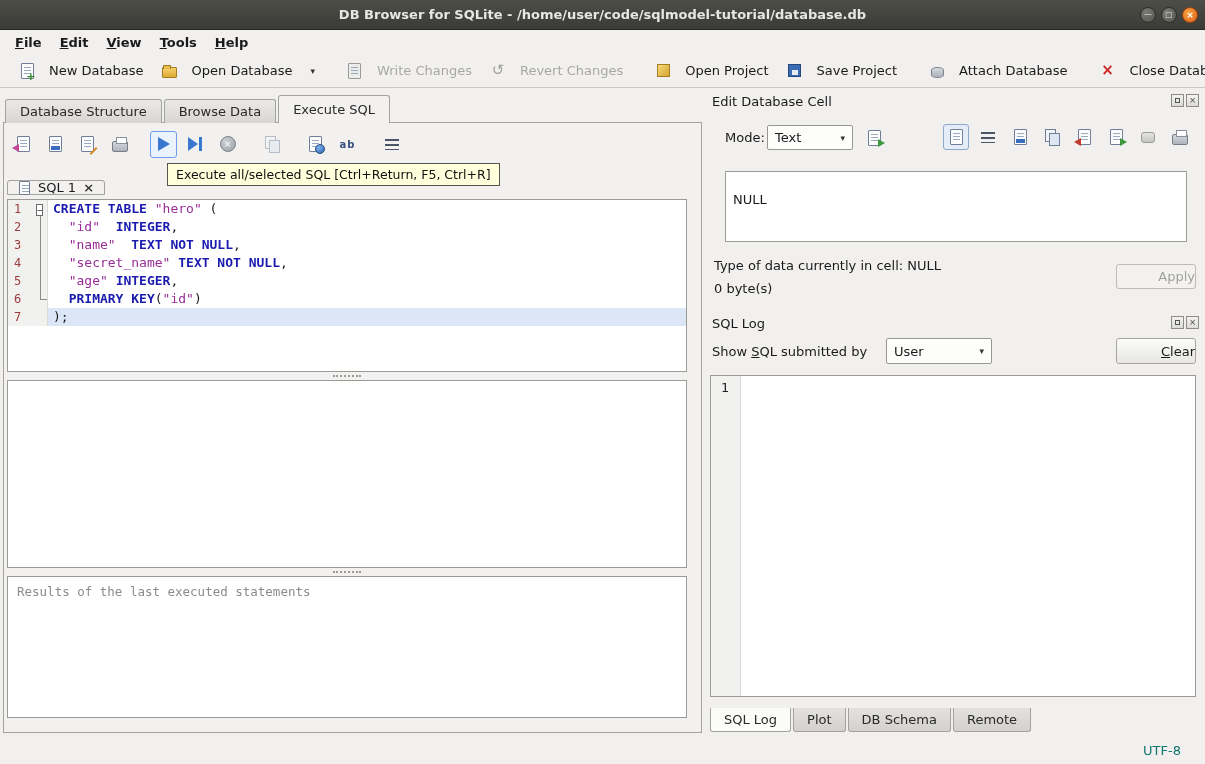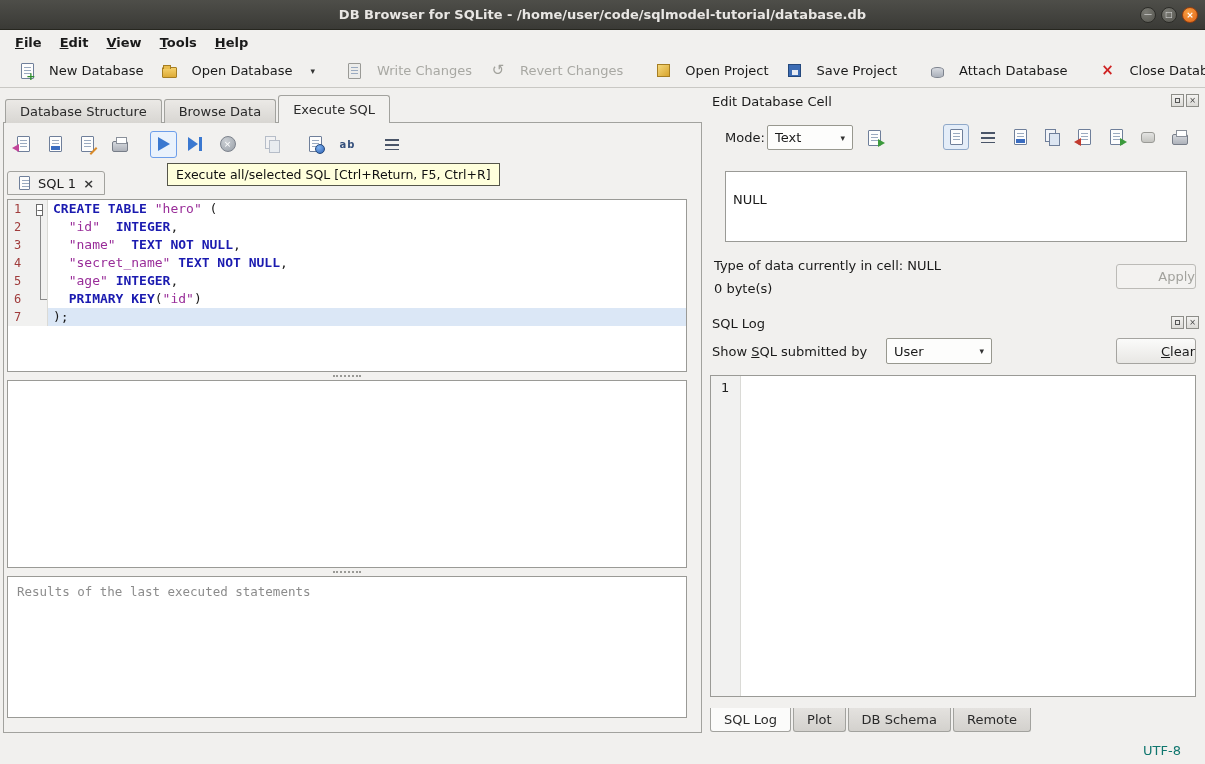--- a/index.html
+++ b/index.html
@@ -66,21 +66,21 @@
   .g-copy::before{content:"";position:absolute;left:1px;top:0;width:9px;height:11px;background:#f2f4f8;border:1px solid #6f7f9a;}
   .g-copy::after{content:"";position:absolute;left:5px;top:4px;width:9px;height:11px;background:#dde6f2;border:1px solid #6f7f9a;}
   .badge-globe::after{content:"";position:absolute;right:-4px;bottom:-3px;width:8px;height:8px;border-radius:50%;background:radial-gradient(circle at 35% 30%,#7fb2ef,#2f62b4);border:1px solid #24487c;}
   .g-ab::after{content:"ab";font-size:10px;font-weight:bold;color:#35507c;letter-spacing:1px;}
   .g-lines{width:14px;height:11px;background:repeating-linear-gradient(to bottom,#4a5568 0 2px,transparent 2px 5px);}
   .badge-red-arrow::after{content:"";position:absolute;left:-5px;bottom:-2px;border-top:4px solid transparent;border-bottom:4px solid transparent;border-right:7px solid #c23a2e;}
   .badge-green-arrow::after{content:"";position:absolute;right:-5px;bottom:-2px;border-top:4px solid transparent;border-bottom:4px solid transparent;border-left:7px solid #3c9a3c;}
   .g-null{width:14px;height:11px;background:linear-gradient(#e4e4e2,#c4c4c0);border:1px solid #9a9a96;border-radius:3px;}
 
   .sqltab-bar{position:absolute;left:7px;top:80px;display:flex;align-items:flex-end;height:27px;z-index:2;}
-  .sqltab{height:24px;display:flex;align-items:center;gap:7px;padding:0 10px;background:#f2f1ef;border:1px solid #a2a29e;border-radius:3px 3px 0 0;}
+  .sqltab{height:15px;display:flex;align-items:center;gap:7px;padding:0 10px;background:#f2f1ef;border:1px solid #a2a29e;border-radius:3px 3px 0 0;}
   .sqltab .closex{font-weight:bold;font-size:13px;color:#3a3a3a;line-height:1;}
 
   .editor{position:absolute;left:7px;top:111px;width:680px;height:173px;border:1px solid #9a9a96;background:#fff;font-family:"DejaVu Sans Mono","Liberation Mono",monospace;font-size:13px;overflow:hidden;}
   .ed-row{display:flex;height:18px;line-height:18px;}
   .ed-num{width:26px;background:#f1f1f0;color:#a03c3c;padding-left:6px;flex:none;font-size:12px;}
   .ed-fold{width:14px;background:#f1f1f0;border-right:1px solid #dadad6;position:relative;flex:none;}
   .fold-box{width:9px;height:9px;border:1px solid #6a6a6a;background:#fff;font-size:9px;line-height:7px;text-align:center;color:#333;margin:4px 0 0 2px;position:relative;z-index:1;}
   .fold-v{position:absolute;left:6px;top:0;bottom:0;width:1px;background:#8c8c8c;}
   .fold-v.from-box{top:13px;}
   .fold-v.to-mid{bottom:9px;}

